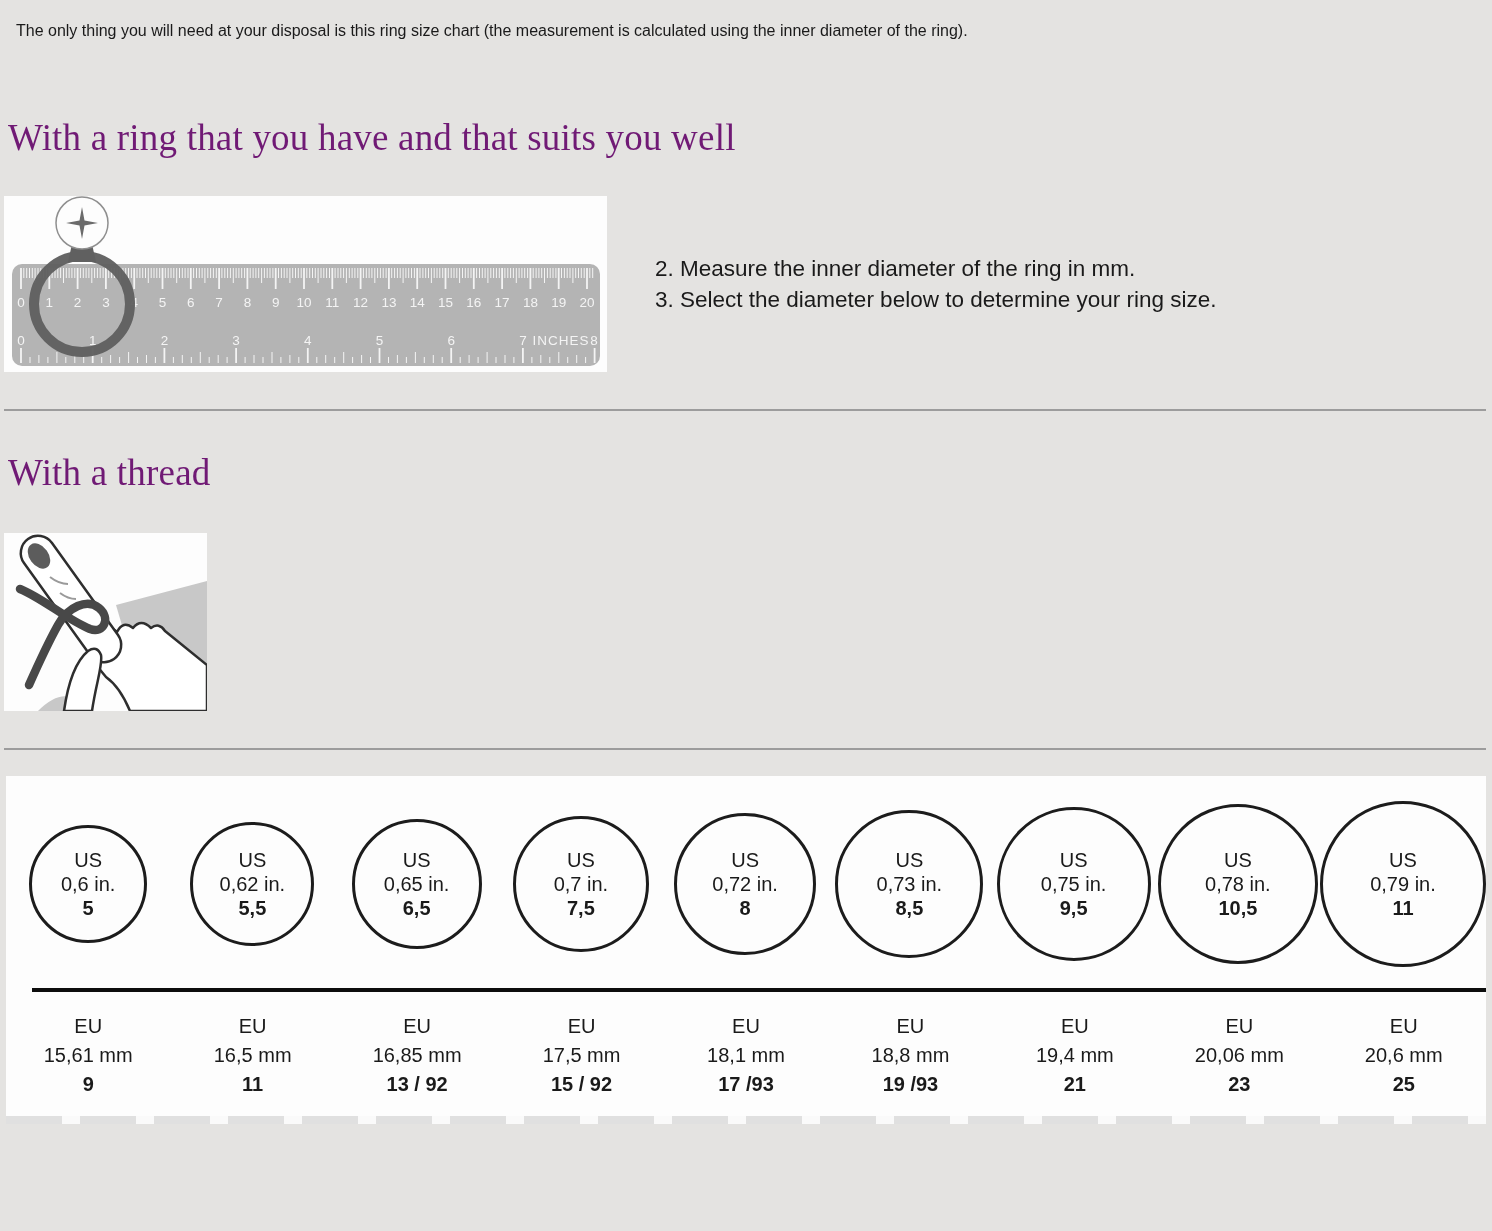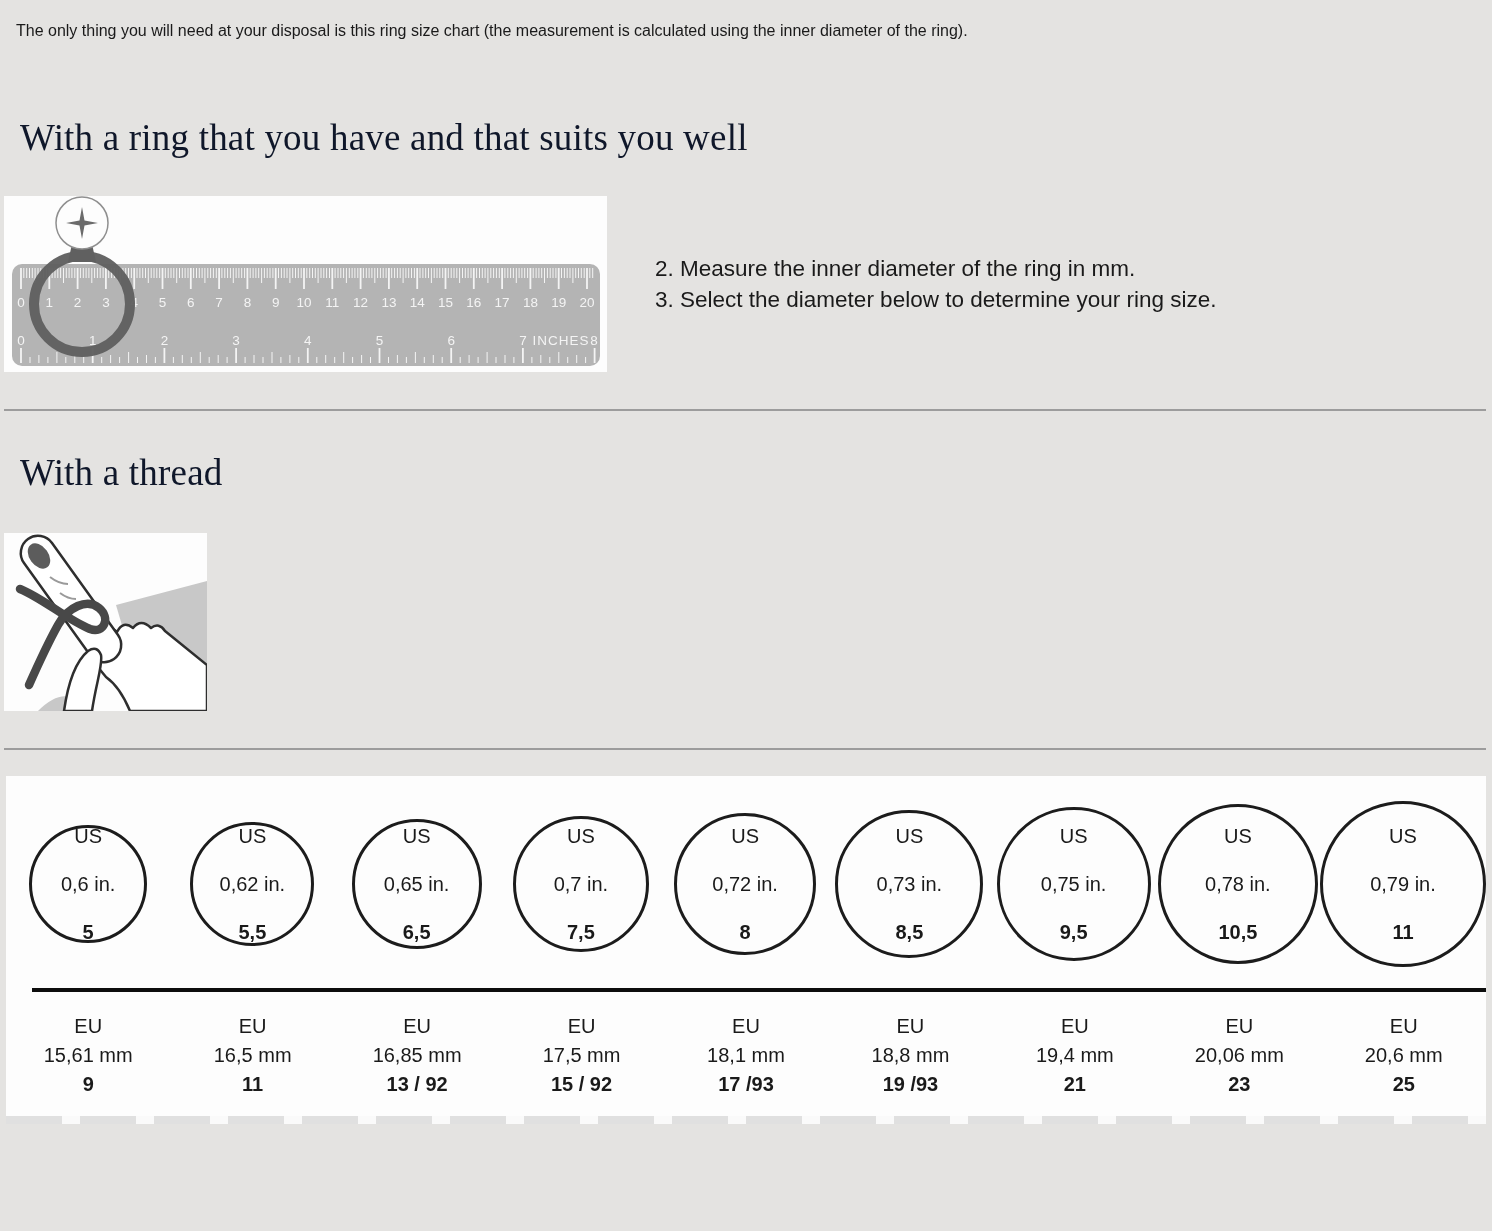--- a/index.html
+++ b/index.html
@@ -11,21 +11,21 @@
     -webkit-font-smoothing:antialiased;
   }
   .page{padding:4px 6px 0 4px;position:relative;}
 
   .intro{
     margin:12px;font-size:16px;line-height:30px;max-width:1486px;
   }
   h2.serif{
     font-family:"Liberation Serif","DejaVu Serif",serif;
     font-weight:500;font-size:37px;line-height:44px;
-    margin:16px;color:#0f172a;letter-spacing:.2px;
+    margin:4px;color:#701a75;letter-spacing:.2px;
   }
   #ring-heading{margin-top:70px;}
   #thread-heading{margin-top:40px;}
   #sizeguide-heading{margin-top:40px;}
 
   .media-row{display:flex;align-items:center;}
   .ring-row{margin-top:36px;gap:48px;}
   .img-box{background:#fdfdfd;flex:0 0 auto;}
   .ruler-box{width:603px;height:176px;}
   .finger-box{width:203px;height:178px;}
@@ -50,21 +50,20 @@
   .circles-row{
     display:grid;grid-template-columns:repeat(9,1fr);
     align-items:center;justify-items:center;
     height:188px;padding-top:14px;
   }
   .circle{
     border:3.5px solid #1c1c1c;border-radius:50%;
     display:flex;flex-direction:column;align-items:center;justify-content:center;
     text-align:center;font-size:20px;line-height:24px;background:#fdfdfd;
     box-sizing:border-box;
-    gap:24px;
   }
   .circle .num,.eu-cell .num{font-weight:700;}
   .size-line{height:4px;background:#0d0d0d;margin:10px 0 0 26px;}
   .eu-row{
     display:grid;grid-template-columns:repeat(9,1fr);
     text-align:center;margin-top:20px;
     font-size:20px;line-height:29px;
   }
   .cutoff-strip{
     position:absolute;left:0;right:0;bottom:0;height:8px;

